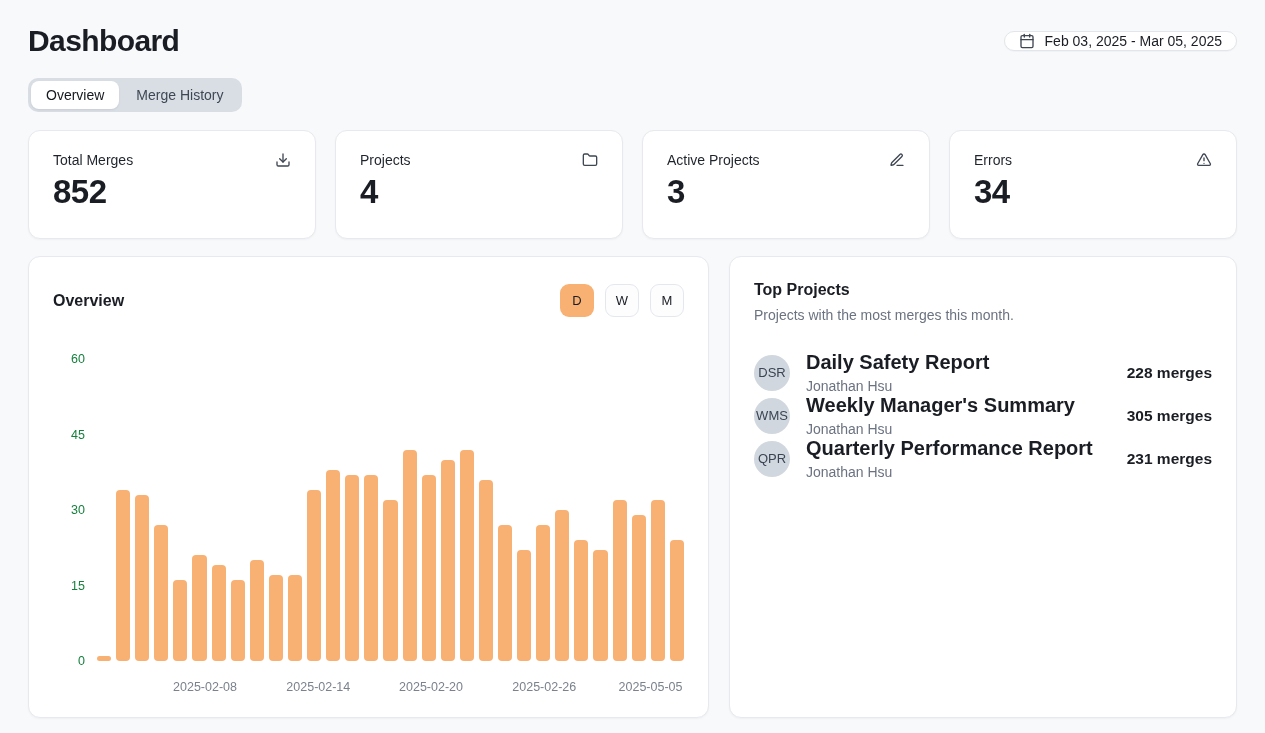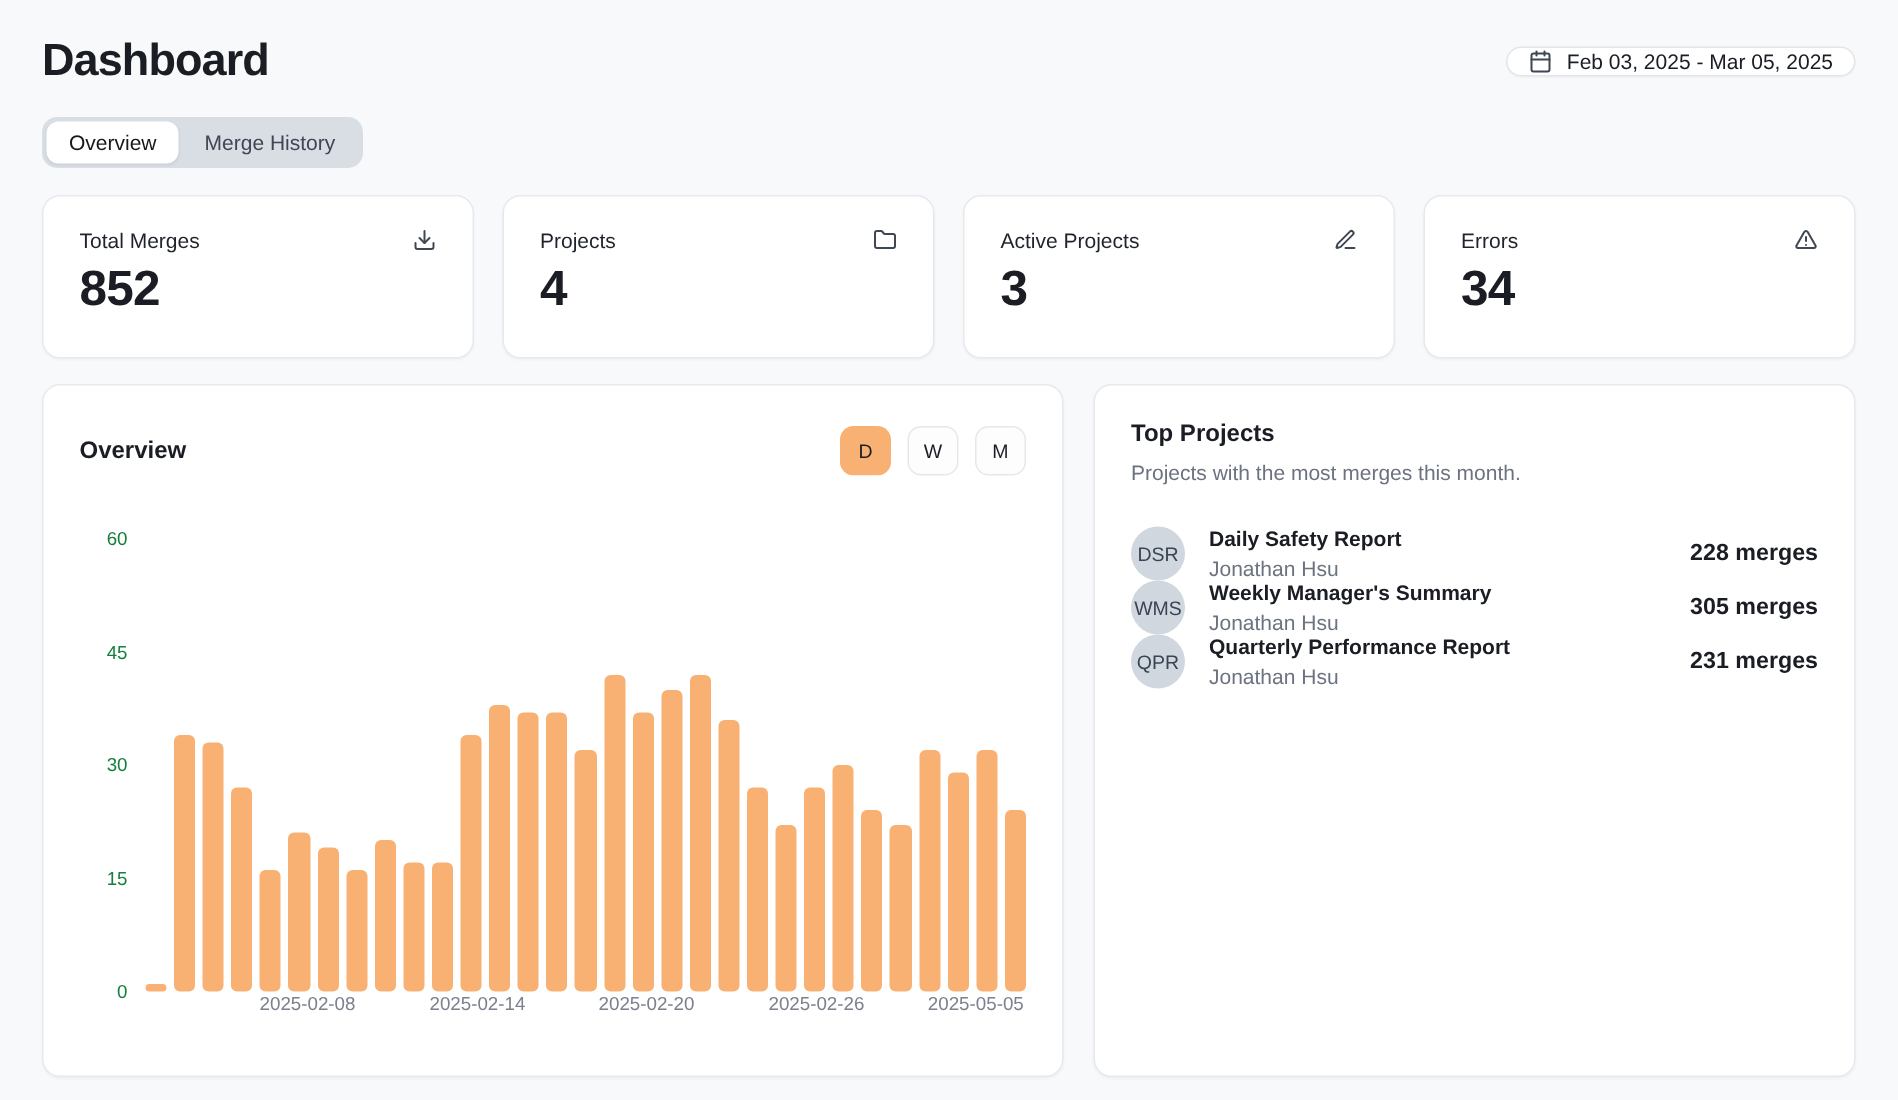--- a/index.html
+++ b/index.html
@@ -64,39 +64,39 @@
   .range-btn.active { border-color: transparent; }
 
   .chart-area { display: flex; margin-top: 42px; }
   .y-axis { width: 44px; height: 302px; position: relative; flex: none; }
   .y-tick {
     position: absolute; right: 12px; transform: translateY(-50%);
     font-size: 12.5px; color: #15803d;
   }
   .plot { flex: 1; height: 302px; display: flex; align-items: flex-end; gap: 5px; }
   .bar { flex: 1; border-radius: 4px; }
-  .x-axis { position: relative; height: 20px; margin-left: 44px; margin-top: 1px; }
+  .x-axis { position: relative; height: 20px; margin-left: 44px; margin-top: 19px; }
   .x-tick {
     position: absolute; transform: translateX(-50%); white-space: nowrap;
     font-size: 12.5px; color: #7b828d; top: 0;
   }
 
   
   .proj-card { height: 462px; padding: 24px; }
   .proj-title { font-size: 16px; font-weight: 700; }
   .proj-sub { margin-top: 8px; font-size: 14px; color: #6b7280; }
   .proj-list { margin-top: 28px; display: flex; flex-direction: column; }
   .proj-row { display: flex; align-items: center; gap: 16px; }
   .avatar {
     width: 36px; height: 36px; border-radius: 50%; background: #d1d7de; flex: none;
     display: flex; align-items: center; justify-content: center;
     font-size: 13px; color: #3a4453; overflow: hidden;
   }
   .proj-info { display: flex; flex-direction: column; }
-  .proj-name { font-size: 14px; font-weight: 600; }
+  .proj-name { font-size: 20px; font-weight: 600; }
   .proj-owner { font-size: 14px; color: #6b7280; margin-top: 4px; }
   .proj-merges { margin-left: auto; font-size: 15.5px; font-weight: 600; }
 </style>
 </head>
 <body>
 
 <div class="page">
 
   <div class="top-row">
     <h1 class="page-title">Dashboard</h1>

